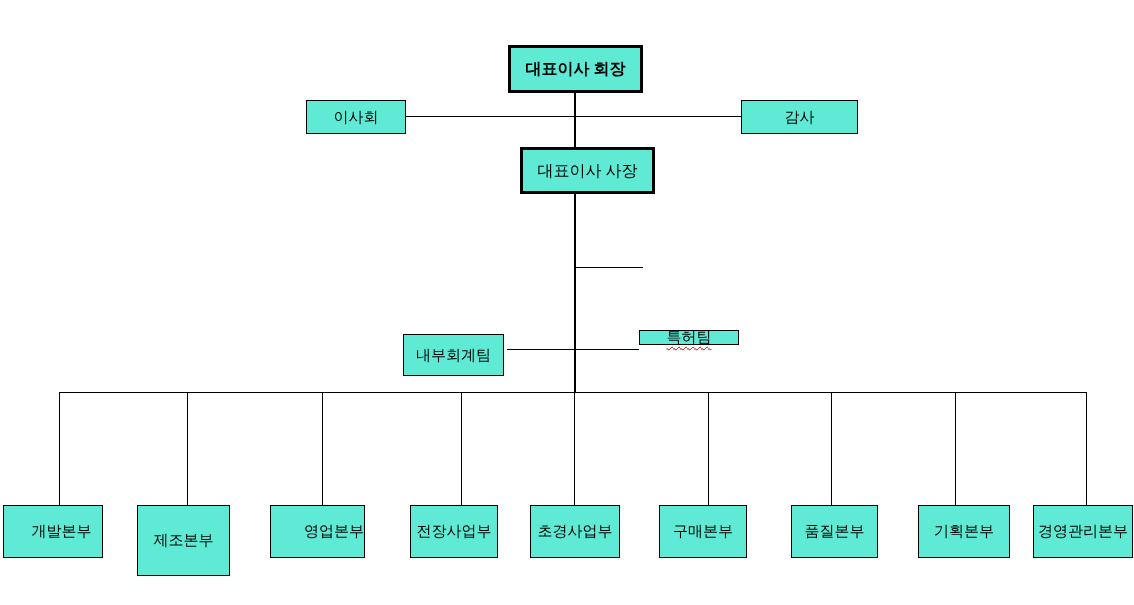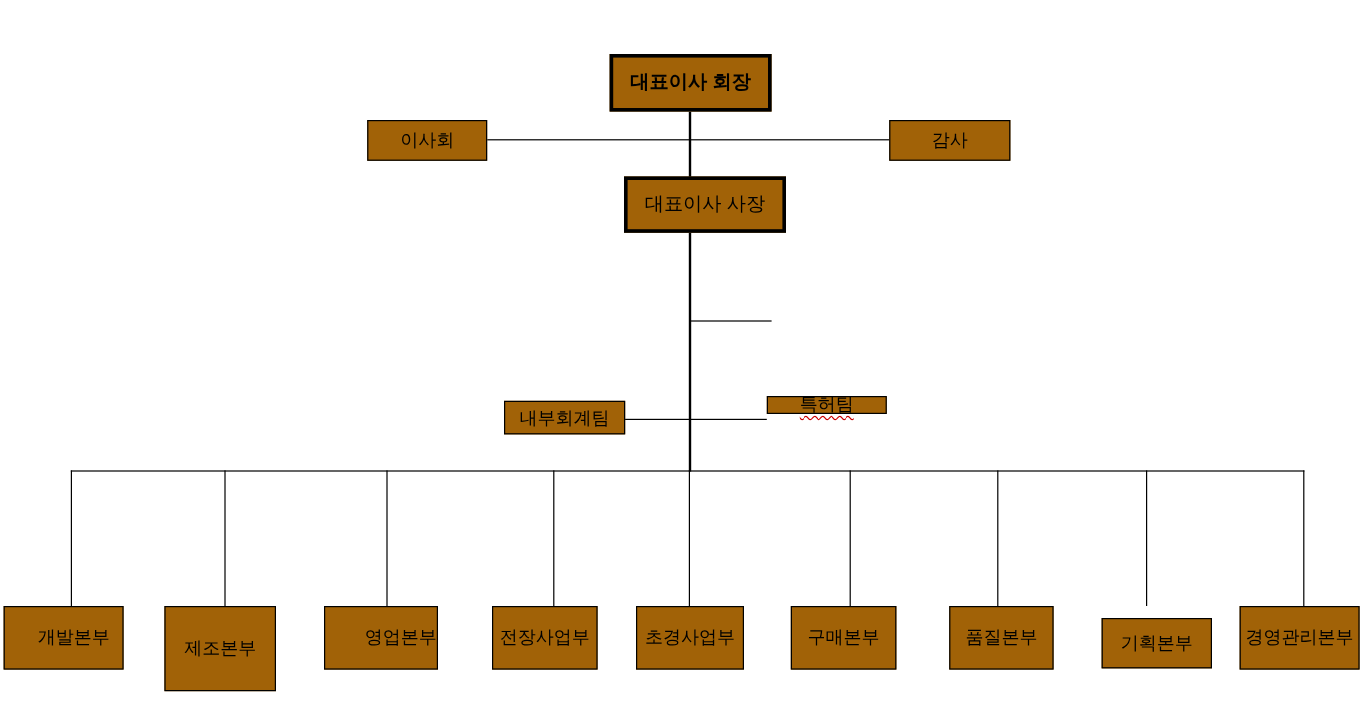--- a/index.html
+++ b/index.html
@@ -16,29 +16,30 @@
     color: #000000;
     overflow: hidden;
   }
   .line {
     position: absolute;
     background: #000000;
   }
   .node {
     position: absolute;
     box-sizing: border-box;
-    background: #a16207;
+    background: #5eead4;
     border: 1px solid #000000;
     display: flex;
     align-items: center;
     justify-content: center;
     font-size: 15px;
     line-height: 1;
     white-space: nowrap;
     z-index: 2;
+    font-family: Liberation Serif, serif;
   }
   .node.major {
     border-width: 3px;
     font-size: 16px;
   }
   .node.bold {
     font-weight: bold;
   }
   .wavy-misspell {
     text-decoration-line: underline;
@@ -71,30 +72,30 @@
   <div class="line" style="left:1086px; top:392px; width:1px; height:113px;"></div>
 
   <div class="node major bold" style="left:508px; top:45px; width:135px; height:48px;">
     <span>대표이사 회장</span>
   </div>
 
   <div class="node" style="left:306px; top:100px; width:100px; height:34px;">
     <span>이사회</span>
   </div>
 
-  <div class="node" style="left:741px; top:100px; width:101px; height:34px;">
+  <div class="node" style="left:741px; top:100px; width:117px; height:34px;">
     <span>감사</span>
   </div>
 
   <div class="node major" style="left:508px; top:147px; width:135px; height:47px;margin-left:12px;">
     <span>대표이사 사장</span>
   </div>
 
 
-  <div class="node" style="left:420px; top:334px; width:101px; height:28px;">
+  <div class="node" style="left:403px; top:334px; width:101px; height:42px;">
     <span>내부회계팀</span>
   </div>
 
   <div class="node" style="left:639px; top:330px; width:100px; height:15px;">
     <span class="wavy-misspell">특허팀</span>
   </div>
 
   <div class="node" style="left:3px; top:505px; width:100px; height:53px;padding-left:17px;">
     <span>개발본부</span>
   </div>
@@ -109,20 +110,20 @@
   </div>
   <div class="node" style="left:530px; top:505px; width:90px; height:53px;">
     <span>초경사업부</span>
   </div>
   <div class="node" style="left:659px; top:505px; width:88px; height:53px;">
     <span>구매본부</span>
   </div>
   <div class="node" style="left:791px; top:505px; width:87px; height:53px;">
     <span>품질본부</span>
   </div>
-  <div class="node" style="left:918px; top:505px; width:92px; height:42px;margin-top:10px;">
+  <div class="node" style="left:918px; top:505px; width:92px; height:53px;">
     <span>기획본부</span>
   </div>
   <div class="node" style="left:1033px; top:505px; width:100px; height:53px;">
     <span>경영관리본부</span>
   </div>
 
 </div>
 
 </body></html>

